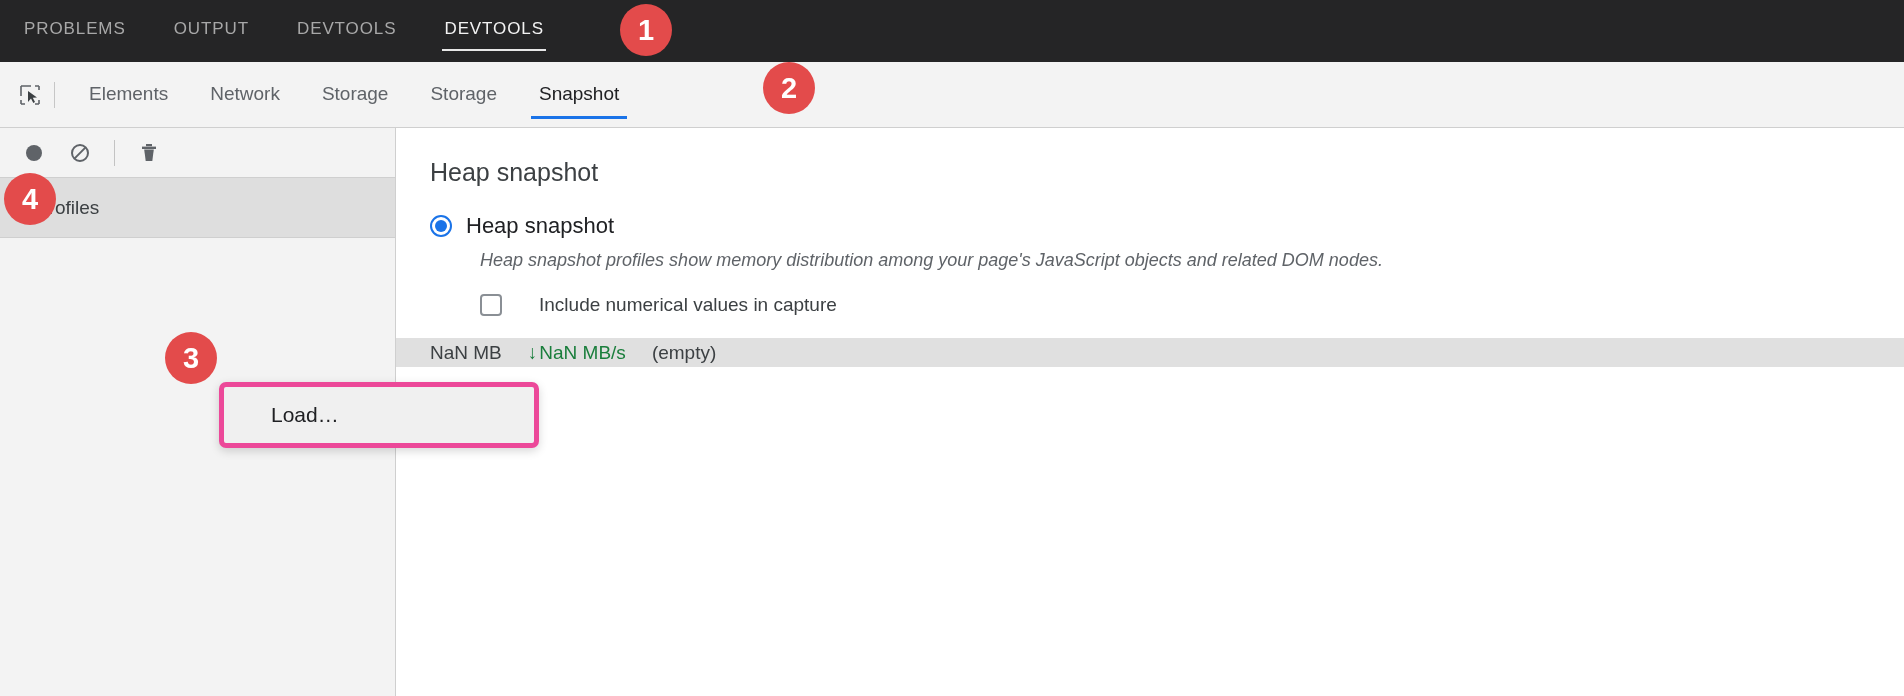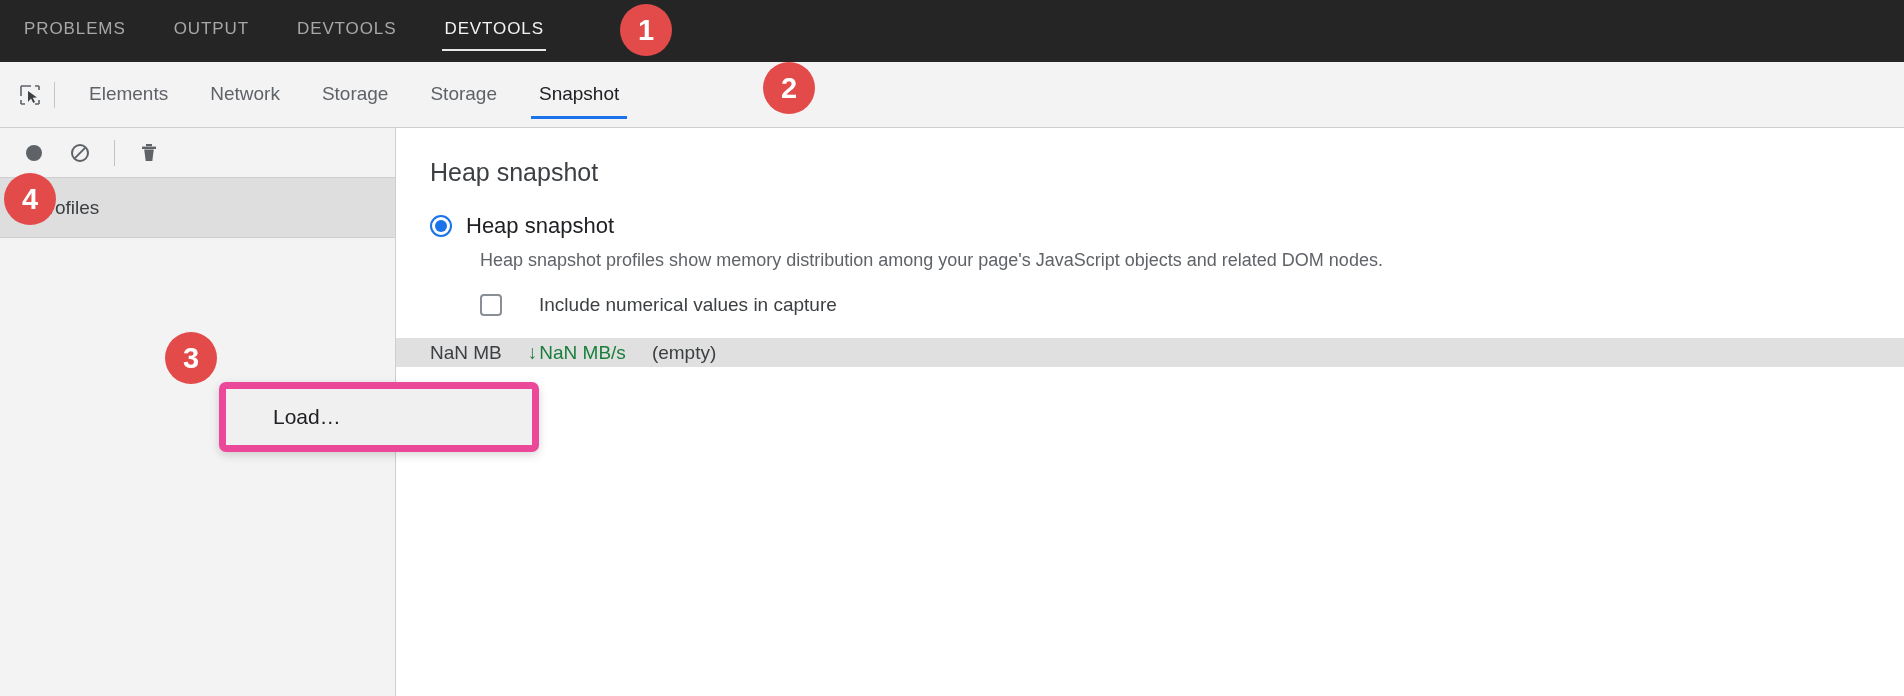--- a/index.html
+++ b/index.html
@@ -199,20 +199,21 @@
   }
   .radio-label {
     font-size: 22px;
     color: #202124;
   }
   .radio-desc {
     font-size: 18px;
     color: #5f6368;
     margin: 0 0 22px 50px;
     line-height: 1.3;
+    font-style: italic;
   }
   .check-row {
     display: flex;
     align-items: center;
     margin: 0 0 22px 50px;
     cursor: pointer;
     gap: 23px;
   }
   .checkbox {
     width: 22px;
@@ -260,21 +261,21 @@
   }
   .vm-empty { color: #3c4043; }
 
   
   .context-menu {
     position: absolute;
     left: 219px;
     top: 382px;
     width: 320px;
     background: #f0f0f0;
-    border: 7px solid #ec4899;
+    border: 5px solid #ec4899;
     border-radius: 7px;
     box-shadow: 0 3px 10px rgba(0,0,0,0.16);
     padding: 9px 0;
     box-sizing: border-box;
     z-index: 40;
   }
   .context-menu-item {
     font-size: 21px;
     color: #202124;
     padding: 7px 0 7px 47px;

